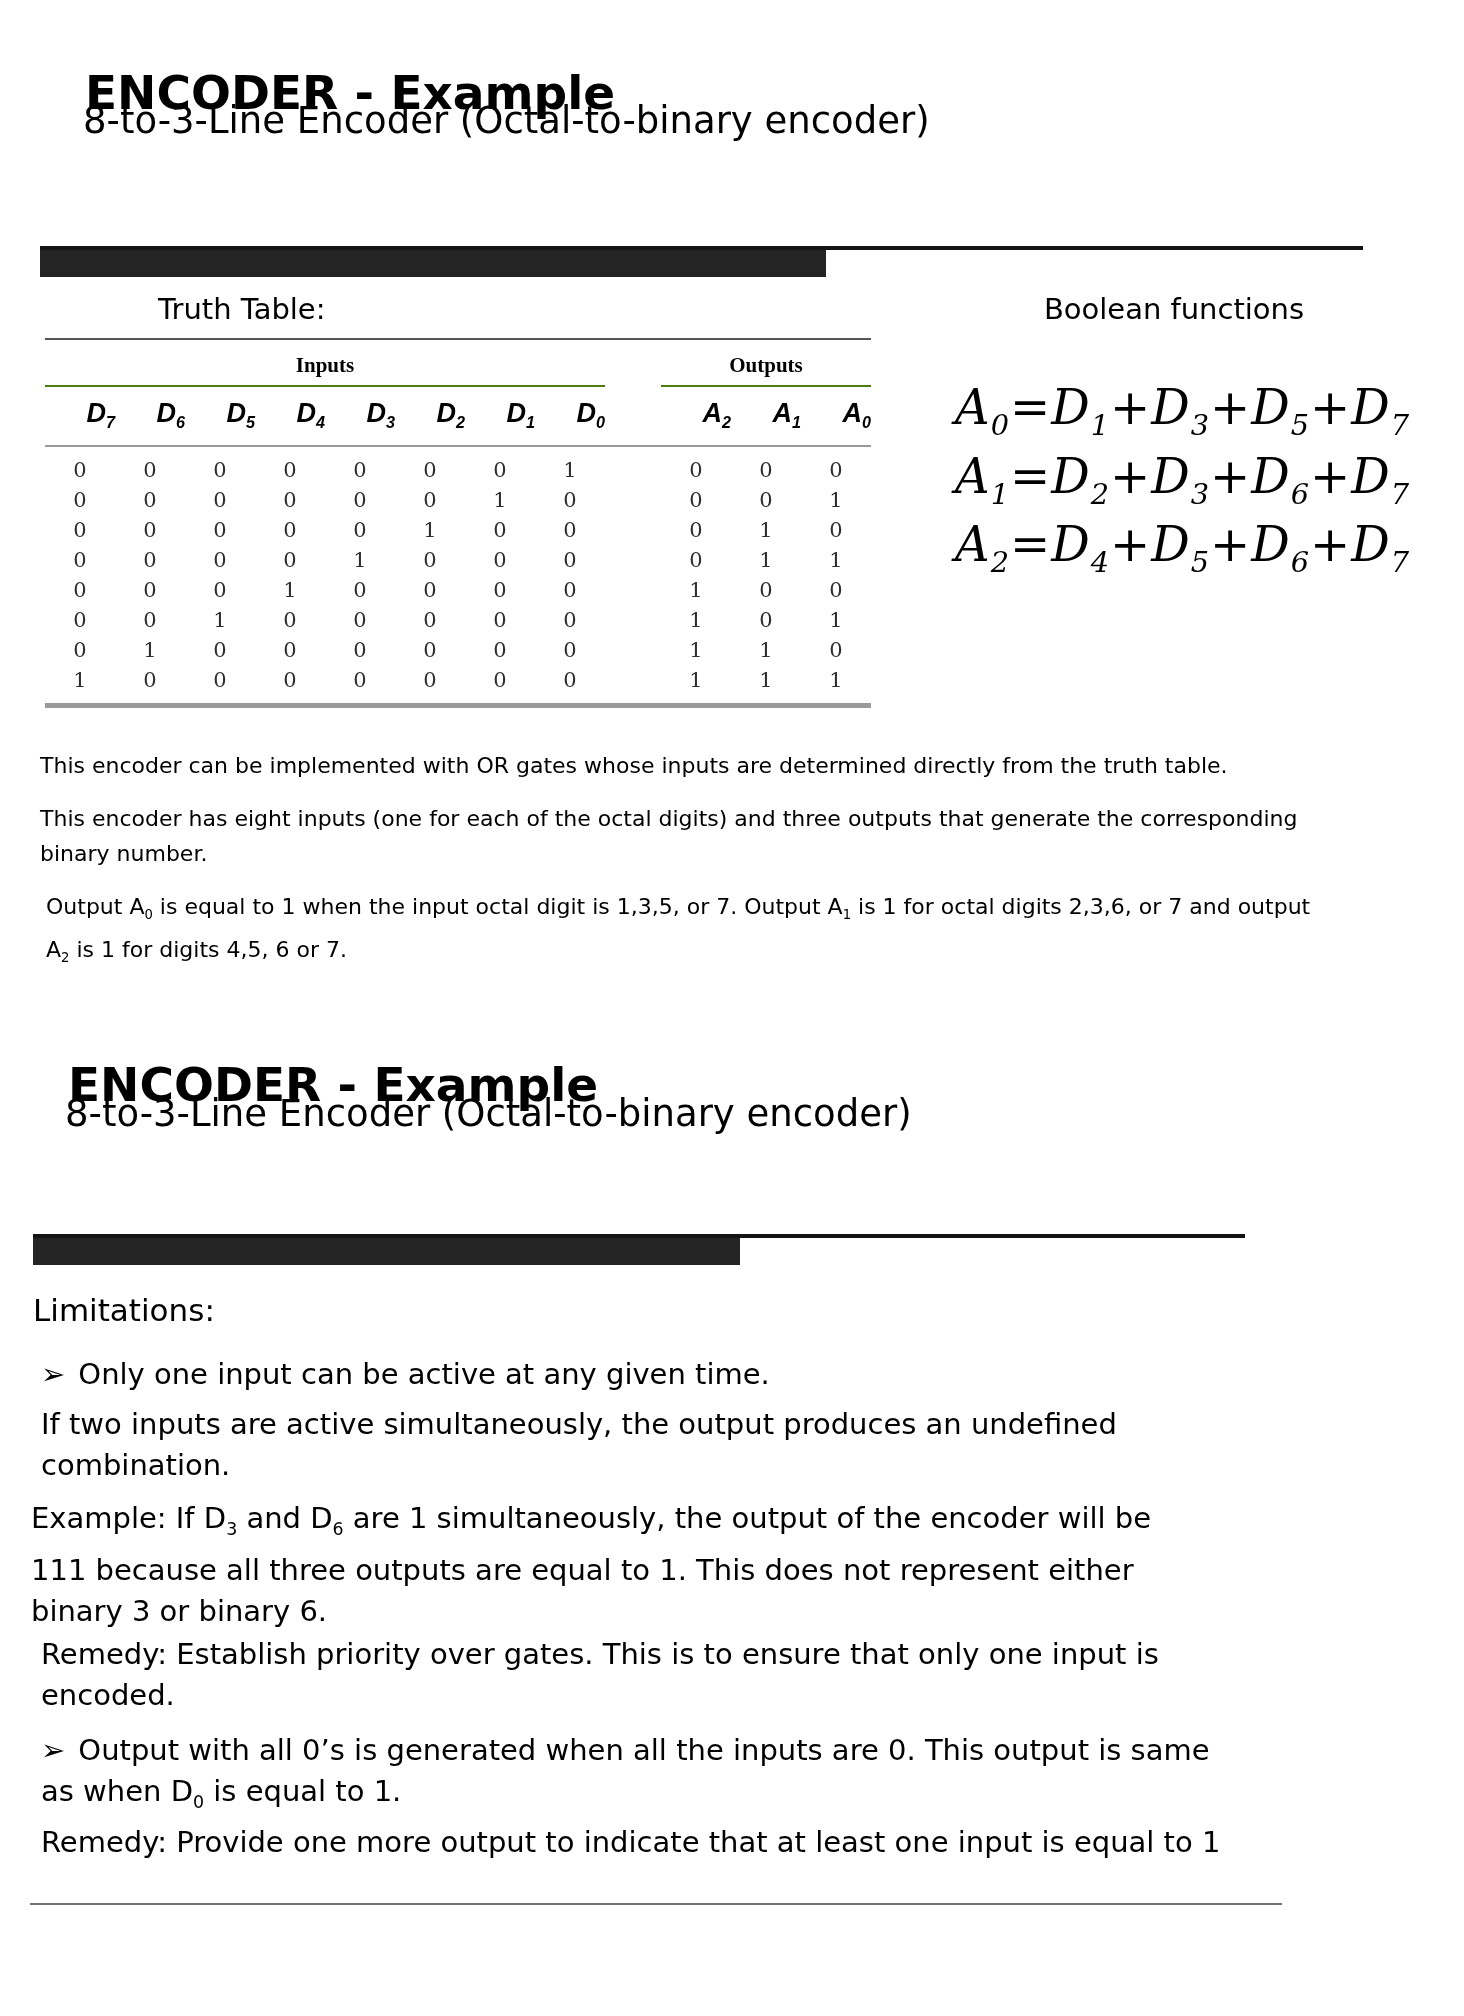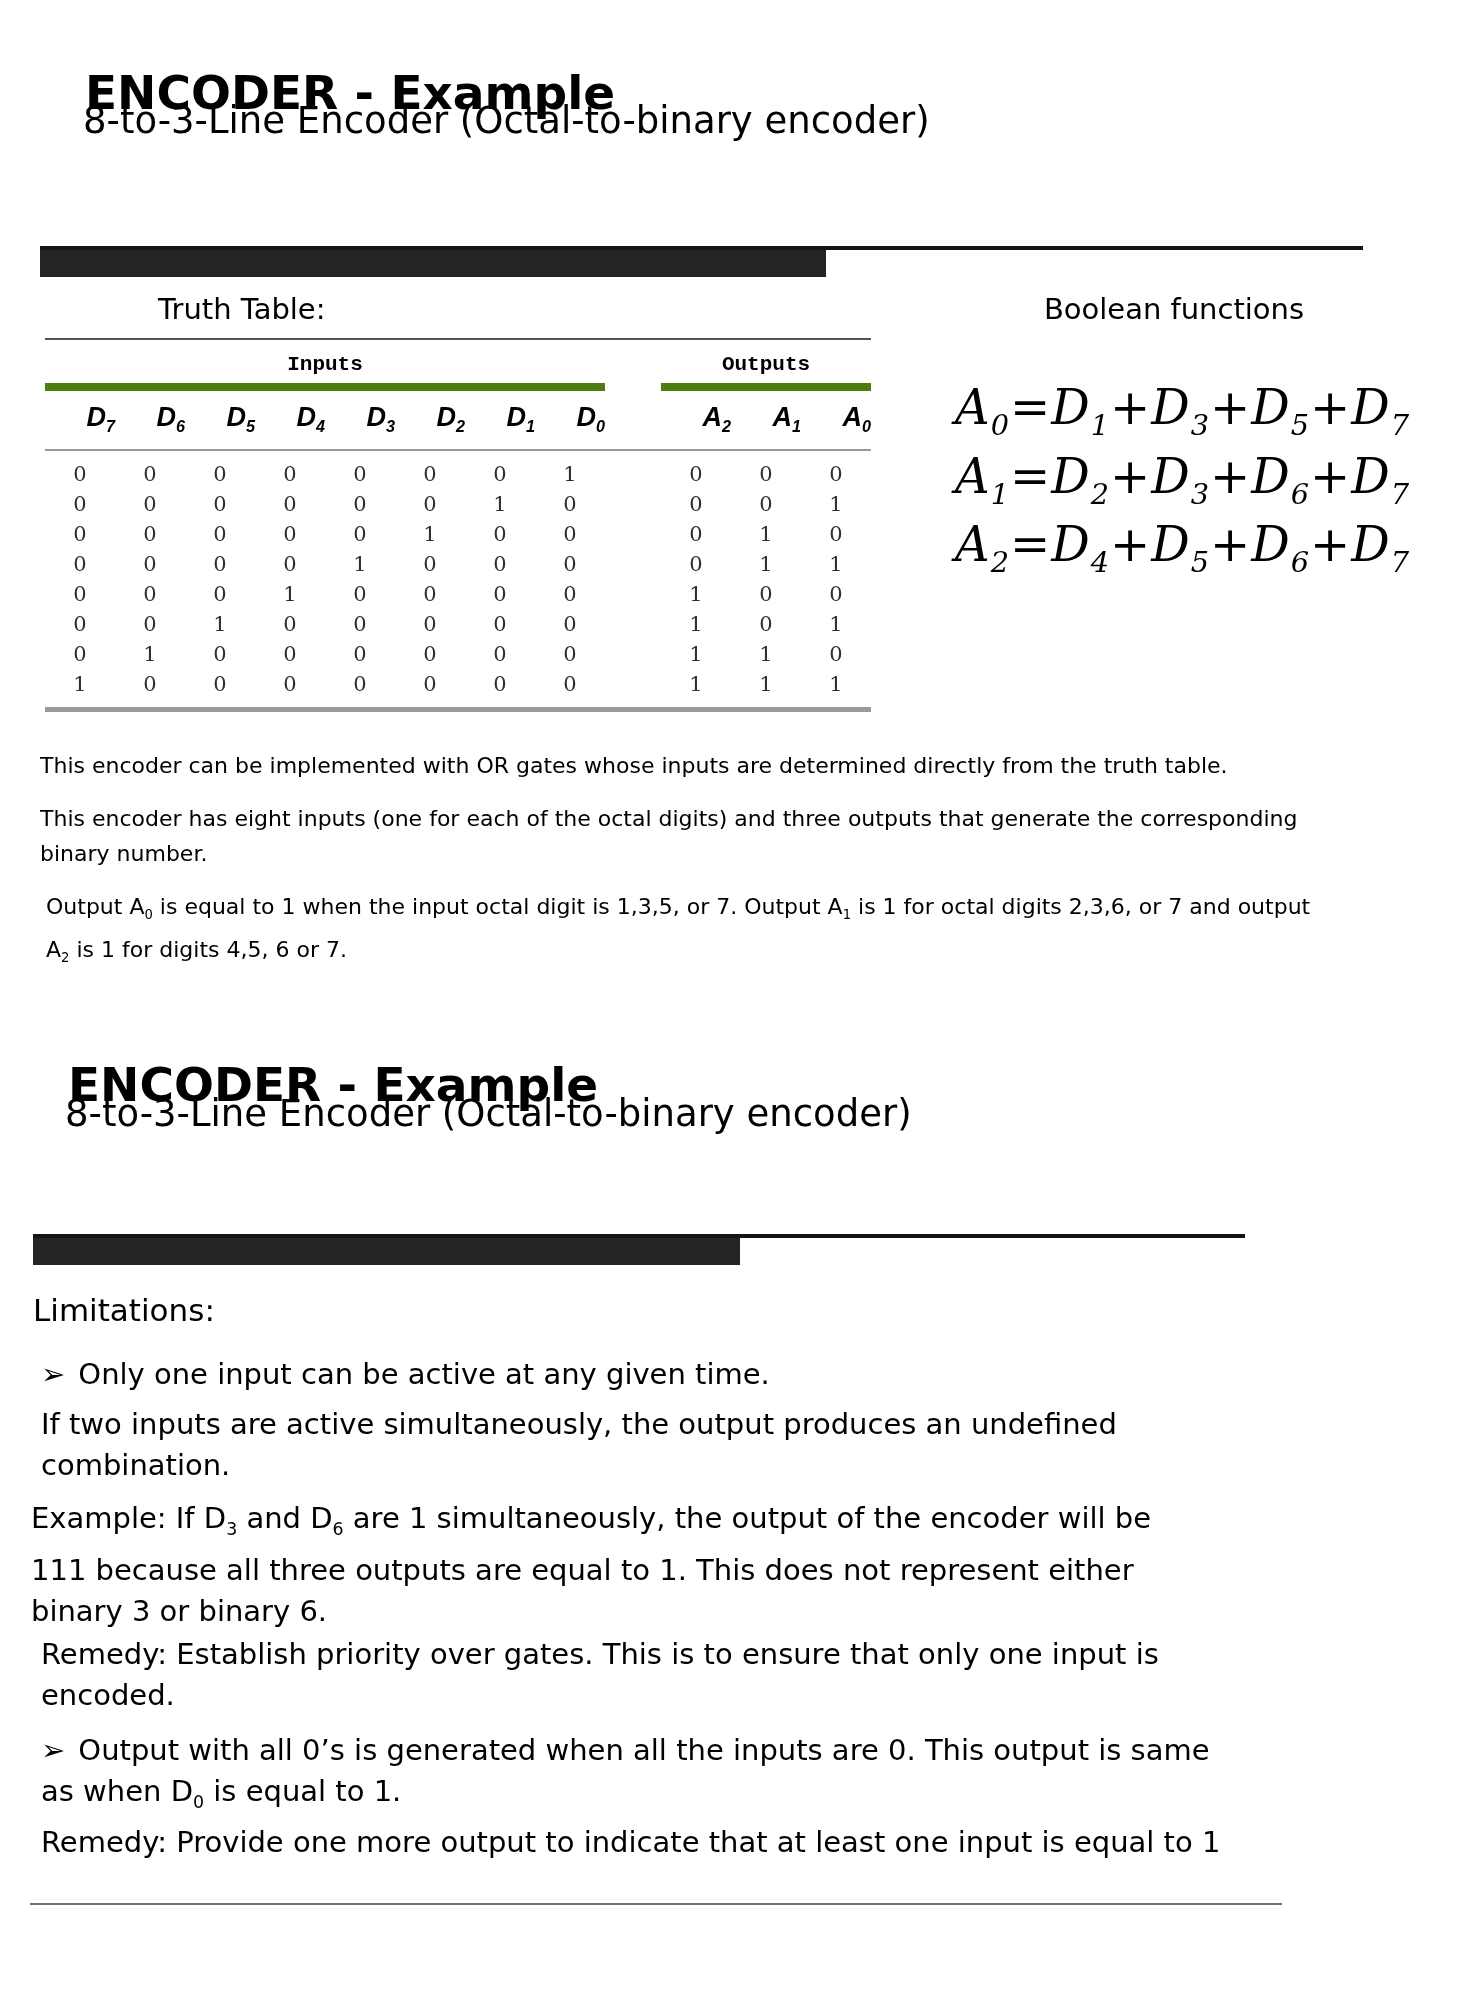--- a/index.html
+++ b/index.html
@@ -12,22 +12,22 @@
 
   .rule { border-top:4px solid #141414; }
   .rule .bar { height:27px; background:#242424; }
 
   .section-heading { font-size:29px; }
 
   
   table.truth { border-collapse:collapse; table-layout:fixed;
                 border-top:2px solid #555; border-bottom:5px solid #9a9a9a; }
   table.truth th, table.truth td { padding:0; }
-  tr.grp th.gh { font-family:Liberation Mono, monospace; font-size:21px; font-weight:bold;
-                 text-align:center; padding:13px 0 7px; border-bottom:8px solid #4d7c0f; }
+  tr.grp th.gh { font-family:Liberation Serif, serif; font-size:21px; font-weight:bold;
+                 text-align:center; padding:13px 0 7px; border-bottom:2px solid #4d7c0f; }
   tr.grp th.sp { border-bottom:none; }
   tr.cols th { font-family:"Liberation Sans",sans-serif; font-size:27px; font-weight:bold;
                text-align:right; padding:11px 0 13px; border-bottom:2px solid #999;font-style:italic; }
   table.truth tbody td { font-family:"DejaVu Serif",serif; font-size:21px; color:#2e2e2e;
                          text-align:center; padding:3px 0; }
   table.truth tbody tr.first td { padding-top:11px; }
   table.truth tbody tr.last td  { padding-bottom:11px; }
   sub { font-size:0.6em; }
 
   

